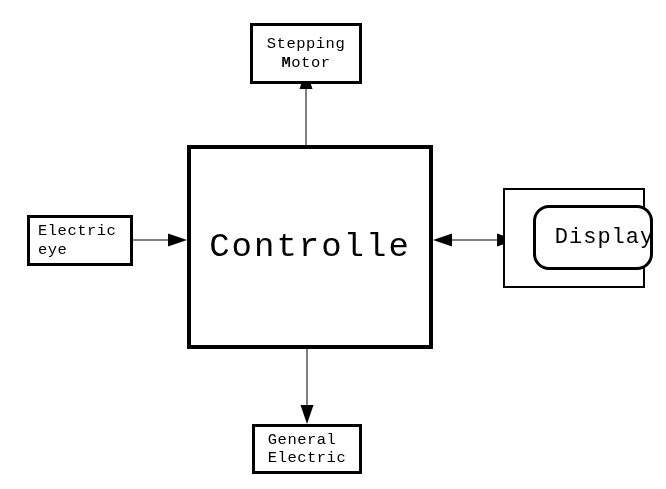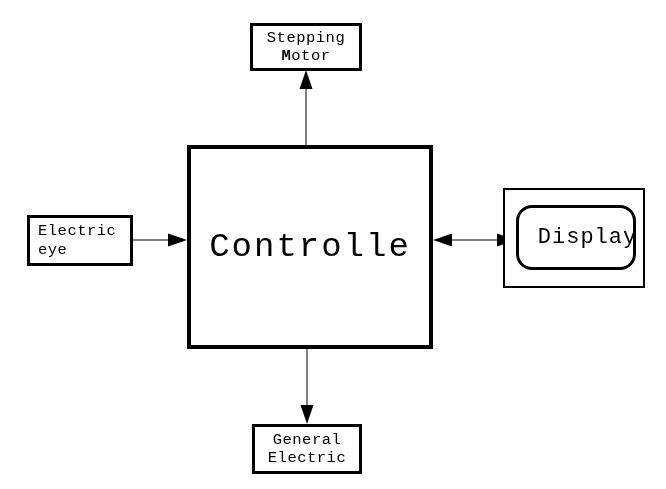--- a/index.html
+++ b/index.html
@@ -51,31 +51,31 @@
     font-size: 15.5px;
     line-height: 1.18;
     letter-spacing: 0.5px;
     white-space: pre-line;
   }
 
   #stepping-motor-node {
     left: 250px;
     top: 23px;
     width: 112px;
-    height: 48px;
+    height: 61px;
   }
   #stepping-motor-node .node-label { text-align: center; }
 
   #general-electric-node {
     left: 252px;
     top: 424px;
     width: 110px;
     height: 50px;
   }
-  #general-electric-node .node-label { text-align: center; }
+  #general-electric-node .node-label { }
 
   #electric-eye-node {
     left: 27px;
     top: 215px;
     width: 106px;
     height: 51px;
     justify-content: flex-start;
     padding-left: 8px;
   }
   #electric-eye-node .node-label { text-align: left; }
@@ -89,21 +89,21 @@
   #display-node {
     left: 503px;
     top: 188px;
     width: 142px;
     height: 100px;
     border: 2px solid #000000;
     padding: 0;
   }
   #display-inner {
     position: absolute;
-    left: 11px;
+    left: 28px;
     top: 15px;
     width: 120px;
     height: 65px;
     box-sizing: border-box;
     border: 3px solid #000000;
     border-radius: 16px;
     background: #ffffff;
     display: flex;
     align-items: center;
     justify-content: center;

